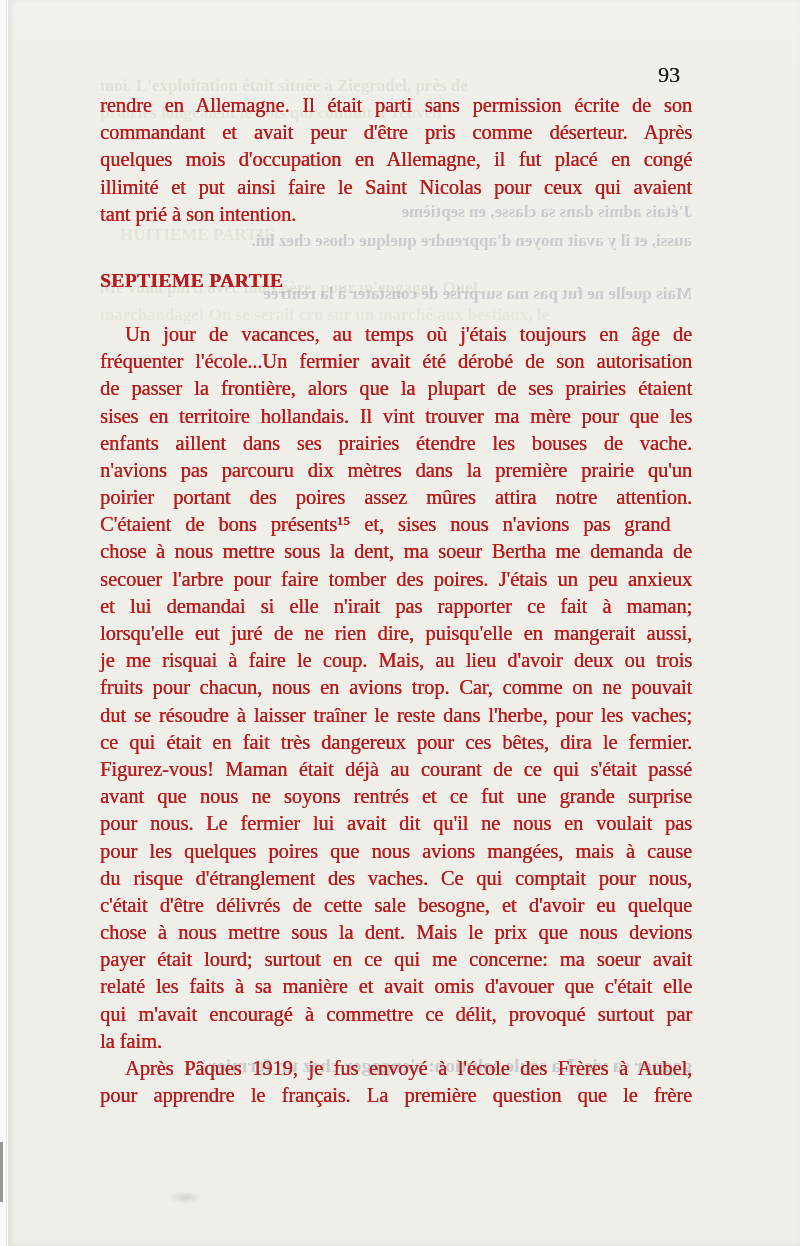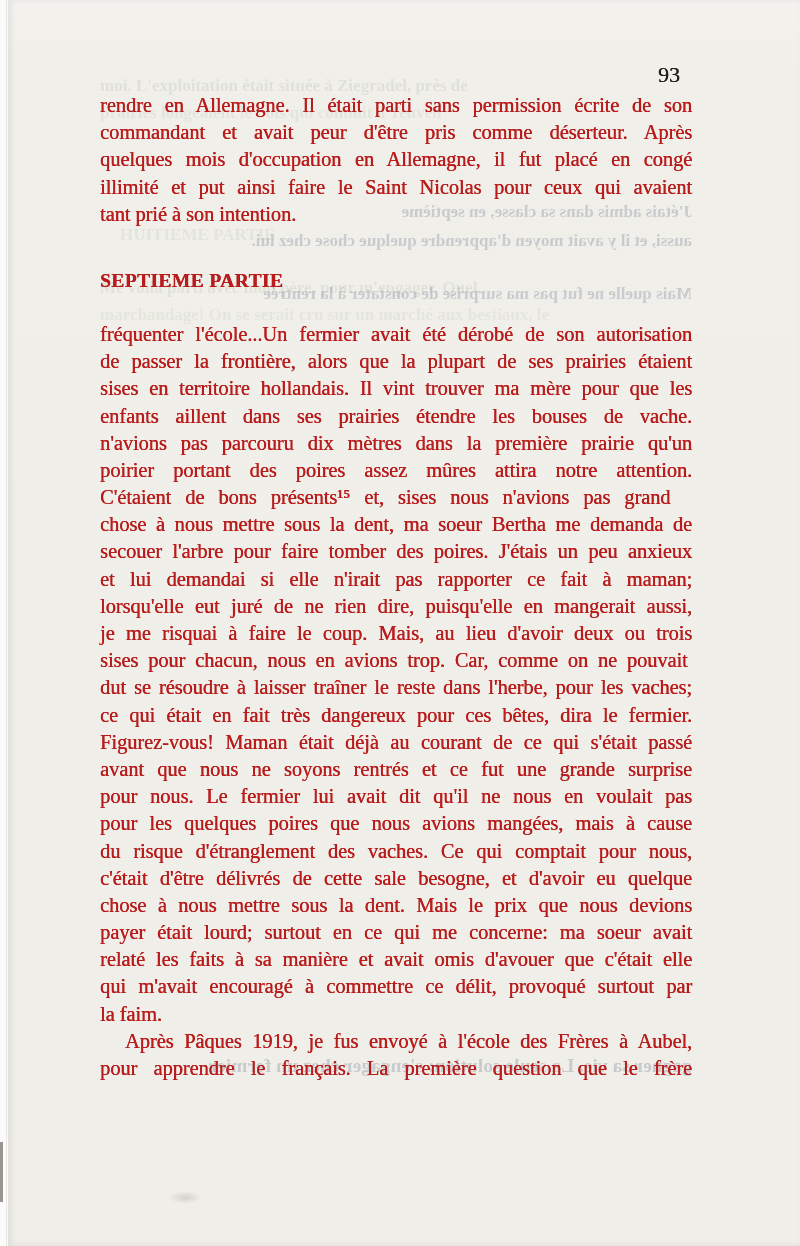--- a/index.html
+++ b/index.html
@@ -80,33 +80,34 @@
   <div class="text-block">
     <div class="para">
         <div class="line" style="word-spacing: 7.76px;"><span>rendre en Allemagne. Il était parti sans permission écrite de son</span></div>
         <div class="line" style="word-spacing: 12.16px;"><span>commandant et avait peur d'être pris comme déserteur. Après</span></div>
         <div class="line" style="word-spacing: 8.5px;"><span>quelques mois d'occupation en Allemagne, il fut placé en congé</span></div>
         <div class="line" style="word-spacing: 7.68px;"><span>illimité et put ainsi faire le Saint Nicolas pour ceux qui avaient</span></div>
         <div class="line no-just"><span>tant prié à son intention.</span></div>
       </div>
     <div class="heading">SEPTIEME PARTIE</div>
     <div class="para gap-top">
+        <div class="line indent" style="word-spacing: 8.17px;"><span>Un jour de vacances, au temps où j'étais toujours en âge de</span></div>
         <div class="line" style="word-spacing: 7.01px; font-family: Liberation Serif, serif;"><span>fréquenter l'école...Un fermier avait été dérobé de son autorisation</span></div>
         <div class="line" style="word-spacing: 7.14px;"><span>de passer la frontière, alors que la plupart de ses prairies étaient</span></div>
         <div class="line" style="word-spacing: 5.79px;"><span>sises en territoire hollandais. Il vint trouver ma mère pour que les</span></div>
         <div class="line" style="word-spacing: 11.82px;"><span>enfants aillent dans ses prairies étendre les bouses de vache.</span></div>
         <div class="line" style="word-spacing: 8.92px;"><span>n'avions pas parcouru dix mètres dans la première prairie qu'un</span></div>
         <div class="line" style="word-spacing: 14.08px;"><span>poirier portant des poires assez mûres attira notre attention.</span></div>
         <div class="line" style="word-spacing: 9.01px;"><span>C'étaient de bons présents¹⁵ et, sises nous n'avions pas grand</span></div>
         <div class="line" style="word-spacing: 4.65px;"><span>chose à nous mettre sous la dent, ma soeur Bertha me demanda de</span></div>
         <div class="line" style="word-spacing: 5.35px;"><span>secouer l'arbre pour faire tomber des poires. J'étais un peu anxieux</span></div>
         <div class="line" style="word-spacing: 10.22px;"><span>et lui demandai si elle n'irait pas rapporter ce fait à maman;</span></div>
         <div class="line" style="word-spacing: 6.32px;"><span>lorsqu'elle eut juré de ne rien dire, puisqu'elle en mangerait aussi,</span></div>
         <div class="line" style="word-spacing: 6.22px;"><span>je me risquai à faire le coup. Mais, au lieu d'avoir deux ou trois</span></div>
-        <div class="line" style="word-spacing: 4.8px;"><span>sises pour chacun, nous en avions trop. Car, comme on ne pouvait</span></div>
+        <div class="line" style="word-spacing: 4.8px;"><span>fruits pour chacun, nous en avions trop. Car, comme on ne pouvait</span></div>
         <div class="line" style="word-spacing: 3px;"><span>dut se résoudre à laisser traîner le reste dans l'herbe, pour les vaches;</span></div>
         <div class="line" style="word-spacing: 6.17px;"><span>ce qui était en fait très dangereux pour ces bêtes, dira le fermier.</span></div>
         <div class="line" style="word-spacing: 6.43px;"><span>Figurez-vous! Maman était déjà au courant de ce qui s'était passé</span></div>
         <div class="line" style="word-spacing: 8.27px;"><span>avant que nous ne soyons rentrés et ce fut une grande surprise</span></div>
         <div class="line" style="word-spacing: 7.76px;"><span>pour nous. Le fermier lui avait dit qu'il ne nous en voulait pas</span></div>
         <div class="line" style="word-spacing: 7.16px;"><span>pour les quelques poires que nous avions mangées, mais à cause</span></div>
         <div class="line" style="word-spacing: 7.81px;"><span>du risque d'étranglement des vaches. Ce qui comptait pour nous,</span></div>
         <div class="line" style="word-spacing: 7.26px;"><span>c'était d'être délivrés de cette sale besogne, et d'avoir eu quelque</span></div>
         <div class="line" style="word-spacing: 6.45px;"><span>chose à nous mettre sous la dent. Mais le prix que nous devions</span></div>
         <div class="line" style="word-spacing: 7.05px;"><span>payer était lourd; surtout en ce qui me concerne: ma soeur avait</span></div>

